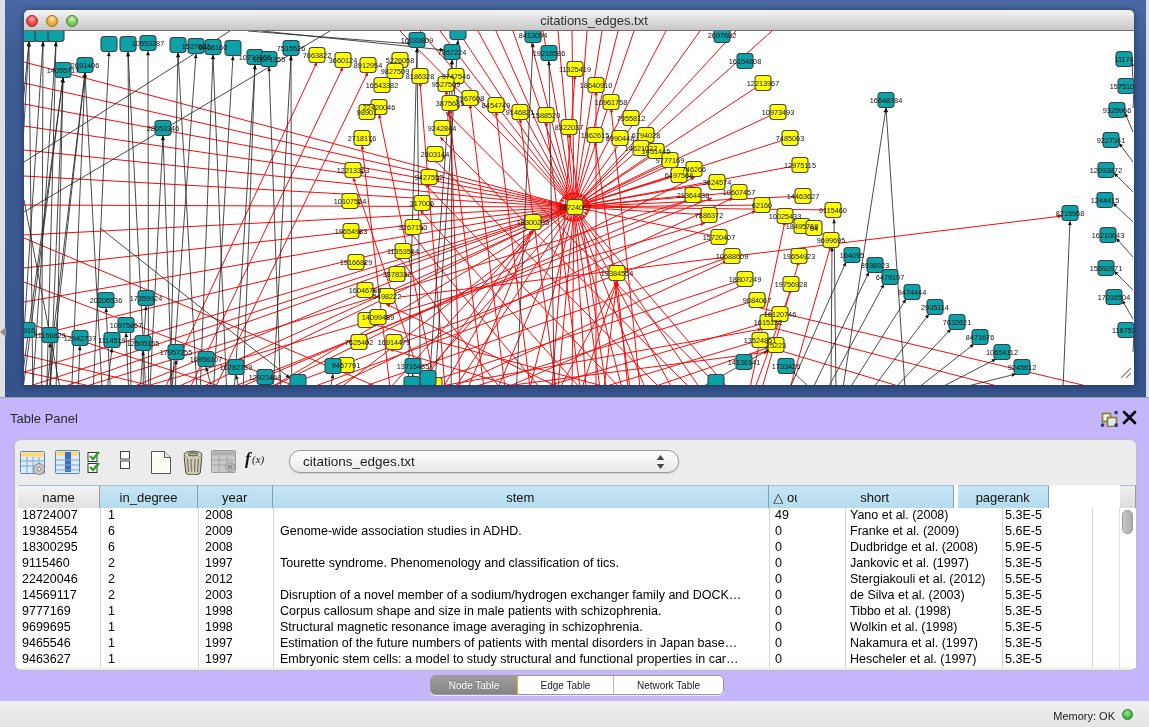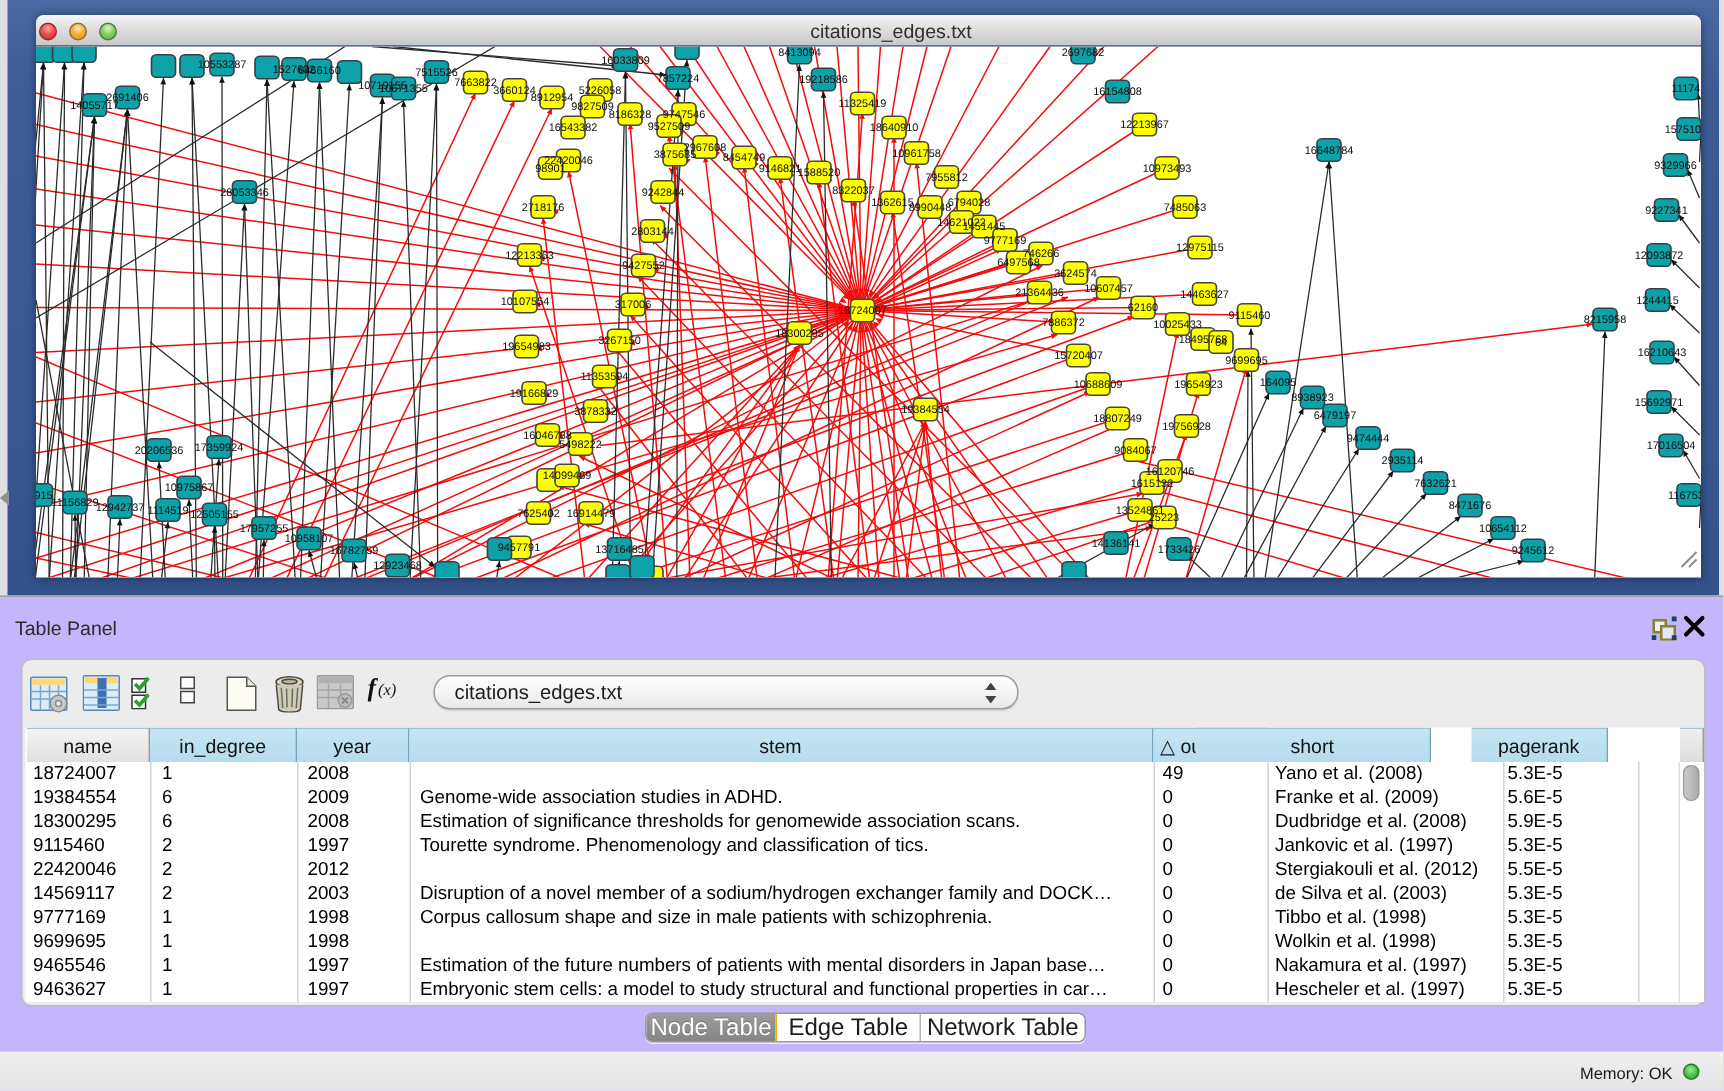--- a/index.html
+++ b/index.html
@@ -18,21 +18,21 @@
 #container{position:absolute;left:14px;top:41px;width:1123px;height:232px;background:#ececec;border:1px solid #bdbdbd;border-radius:7px}
 .tbico{position:absolute;top:52px}
 #combo{position:absolute;left:289px;top:52px;width:390px;height:23px;border:1px solid #9b9b9b;border-radius:11px;background:linear-gradient(#ffffff,#f2f2f2 60%,#e8e8e8);box-shadow:0 1px 1px rgba(0,0,0,.12)}
 #combo span{position:absolute;left:13px;top:3px;font-size:13.5px;color:#1c1c1c}
 #table{position:absolute;left:17px;top:87px;width:1119px;height:183px;background:#fff;overflow:hidden}
 .hd{position:absolute;top:0;height:23px;background:linear-gradient(#c6e5f3,#b4dcee);border-right:1px solid #74a4bc;border-top:1px solid #9fc4d6;font-size:13px;color:#111;text-align:center;line-height:23px}
 #hd-name{background:linear-gradient(#f4f4f4,#e0e0e0);border-right:1px solid #9a9a9a}
 .row{position:absolute;height:16px;font-size:12.5px;color:#000;white-space:nowrap}
 .row div{position:absolute;top:0;height:16px;line-height:15px;overflow:hidden}
 #tabs{position:absolute;left:430px;top:277px;height:20px;border:1px solid #989898;border-radius:5px;background:#fff;display:flex;box-shadow:0 1px 0 rgba(255,255,255,.7)}
-#tabs div{font-size:16px;line-height:19px;text-align:center;color:#1c1c1c}
+#tabs div{font-size:10px;line-height:19px;text-align:center;color:#1c1c1c}
 #tab-sel{background:linear-gradient(#9d9d9d,#858585);color:#fff !important;border-radius:4px 0 0 4px;text-shadow:0 -1px 0 rgba(0,0,0,.25)}
 #statusbar{position:absolute;left:0;top:303px;width:1149px;height:27px;background:linear-gradient(#efefef,#e4e4e4)}
 #memtxt{position:absolute;right:34px;top:9px;font-size:11px;color:#1a1a1a}
 #memdot{position:absolute;right:16px;top:8px;width:11px;height:11px;border-radius:50%;background:radial-gradient(circle at 45% 35%,#8ee08a 10%,#3fbc3f 60%,#2e9e2e);border:1px solid #267a26}
 .scroll{position:absolute;background:#fff}
 .thumb{position:absolute;background:linear-gradient(90deg,#c9c9c9,#ababab);border-radius:5px}
 </style></head><body>
 <div id="app-top">
   <div id="bluebg"></div>
     <div style="position:absolute;left:0px;top:327px;width:0;height:0;border-top:5px solid transparent;border-bottom:5px solid transparent;border-right:6px solid #8e8e93"></div>
@@ -830,21 +830,21 @@
         <path d="M4.5 0L8.2 5H0.8Z M4.5 14L8.2 9H0.8Z" fill="#444"></path>
       </svg>
   </div>
   <div id="table">
     <div class="hd" id="hd-name" style="left:1px;width:82px">name</div>
       <div class="hd" style="left:83px;width:98px">in_degree</div>
       <div class="hd" style="left:181px;width:74.5px">year</div>
       <div class="hd" style="left:255.5px;width:496.5px">stem</div>
       <div class="hd" style="left:752px;width:76px">△ out_de…</div>
       <div class="hd" style="left:780px;width:156.5px">short</div>
-      <div class="hd" style="left:964px;width:90.5px">pagerank</div>
+      <div class="hd" style="left:941px;width:90.5px">pagerank</div>
       <div class="hd" style="left:1103px;width:16px;background:linear-gradient(#f0f0f0,#dcdcdc);border-right:1px solid #9a9a9a"></div>
       <div style="position:absolute;left:83px;top:23px;width:1px;height:160px;background:#d4d4d4"></div>
       <div style="position:absolute;left:181px;top:23px;width:1px;height:160px;background:#d4d4d4"></div>
       <div style="position:absolute;left:255.5px;top:23px;width:1px;height:160px;background:#d4d4d4"></div>
       <div style="position:absolute;left:752.0px;top:23px;width:1px;height:160px;background:#d4d4d4"></div>
       <div style="position:absolute;left:828px;top:23px;width:1px;height:160px;background:#d4d4d4"></div>
       <div style="position:absolute;left:984.5px;top:23px;width:1px;height:160px;background:#d4d4d4"></div>
       <div style="position:absolute;left:1075.0px;top:23px;width:1px;height:160px;background:#d4d4d4"></div>
       <div class="row" style="left:0;top:23px;width:1102px">
         <div style="left:5px">18724007</div>
@@ -860,21 +860,20 @@
         <div style="left:188px">2009</div>
         <div style="left:263px">Genome-wide association studies in ADHD.</div>
         <div style="left:758px">0</div>
         <div style="left:833px">Franke et al. (2009)</div>
         <div style="left:988px">5.6E-5</div>
       </div>
       <div class="row" style="left:0;top:55px;width:1102px">
         <div style="left:5px">18300295</div>
         <div style="left:91px">6</div>
         <div style="left:188px">2008</div>
-        <div style="left:263px">Estimation of significance thresholds for genomewide association scans.</div>
         <div style="left:758px">0</div>
         <div style="left:833px">Dudbridge et al. (2008)</div>
         <div style="left:988px">5.9E-5</div>
       </div>
       <div class="row" style="left:0;top:71px;width:1102px">
         <div style="left:5px">9115460</div>
         <div style="left:91px">2</div>
         <div style="left:188px">1997</div>
         <div style="left:263px">Tourette syndrome. Phenomenology and classification of tics.</div>
         <div style="left:758px">0</div>
@@ -904,20 +903,21 @@
         <div style="left:188px">1998</div>
         <div style="left:263px">Corpus callosum shape and size in male patients with schizophrenia.</div>
         <div style="left:758px">0</div>
         <div style="left:833px">Tibbo et al. (1998)</div>
         <div style="left:988px">5.3E-5</div>
       </div>
       <div class="row" style="left:0;top:135px;width:1102px">
         <div style="left:5px">9699695</div>
         <div style="left:91px">1</div>
         <div style="left:188px">1998</div>
+        <div style="left:263px">Structural magnetic resonance image averaging in schizophrenia.</div>
         <div style="left:758px">0</div>
         <div style="left:833px">Wolkin et al. (1998)</div>
         <div style="left:988px">5.3E-5</div>
       </div>
       <div class="row" style="left:0;top:151px;width:1102px">
         <div style="left:5px">9465546</div>
         <div style="left:91px">1</div>
         <div style="left:188px">1997</div>
         <div style="left:263px">Estimation of the future numbers of patients with mental disorders in Japan base…</div>
         <div style="left:758px">0</div>

